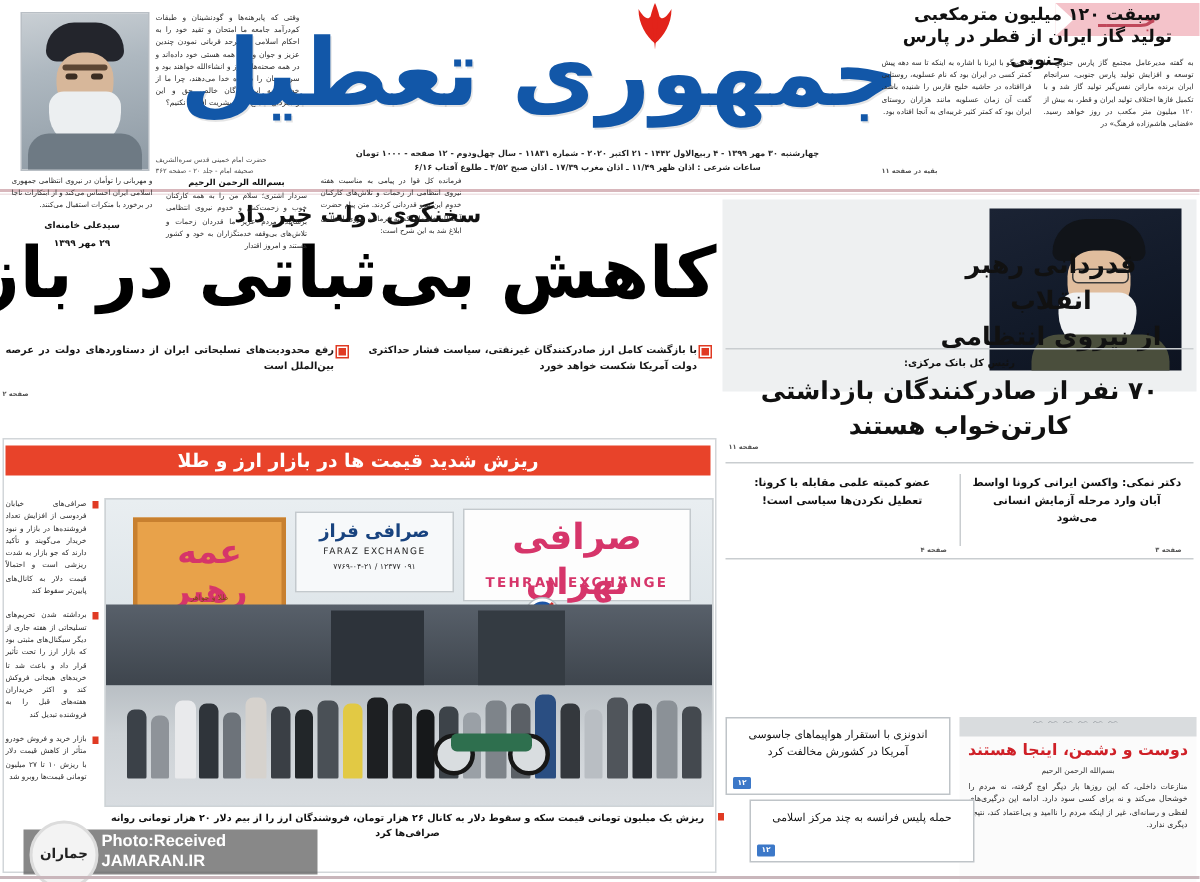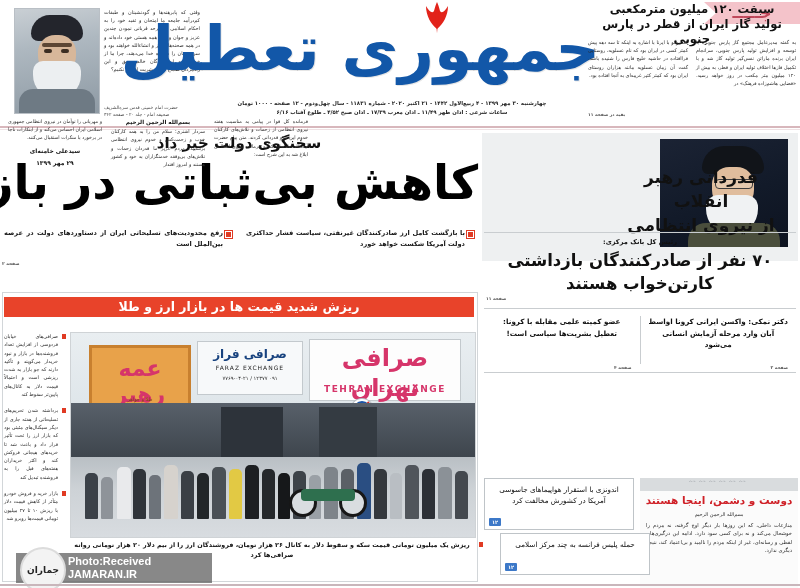--- a/index.html
+++ b/index.html
@@ -370,21 +370,21 @@
   </div>
   <div class="cb-page">صفحه ۱۱</div>
   <div class="rc-rule2"></div>
 
   <div class="briefs">
     <div class="brief">
       <div class="brief-txt">دکتر نمکی: واکسن ایرانی کرونا اواسط آبان وارد مرحله آزمایش انسانی می‌شود</div>
       <div class="brief-page">صفحه ۳</div>
     </div>
     <div class="brief">
-      <div class="brief-txt">عضو کمیته علمی مقابله با کرونا: تعطیل بشریت‌ها سیاسی است!</div>
+      <div class="brief-txt">عضو کمیته علمی مقابله با کرونا: تعطیل نکردن‌ها سیاسی است!</div>
       <div class="brief-page">صفحه ۴</div>
     </div>
   </div>
   <div class="rc-rule3"></div>
 
   <div class="edit-box">
     <div class="edit-ornament">﹌﹌﹌﹌﹌﹌</div>
     <div class="edit-title">دوست و دشمن، اینجا هستند</div>
     <div class="edit-body">
       <span class="edit-bism">بسم‌الله الرحمن الرحیم</span>

